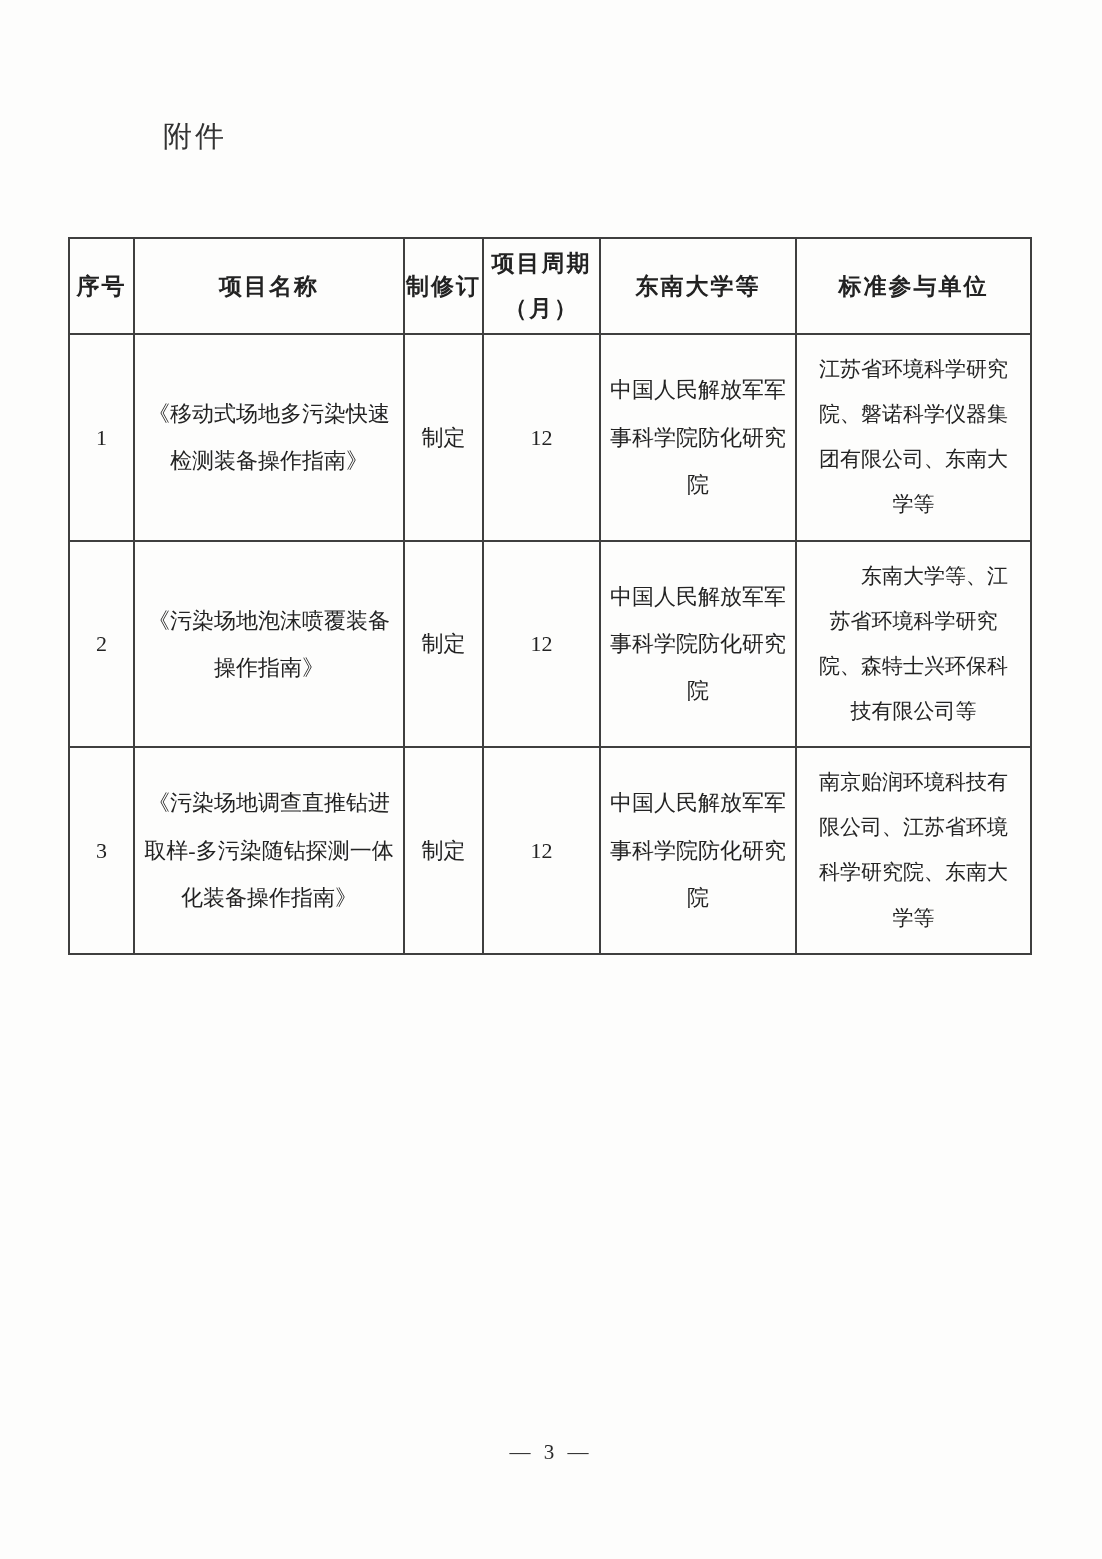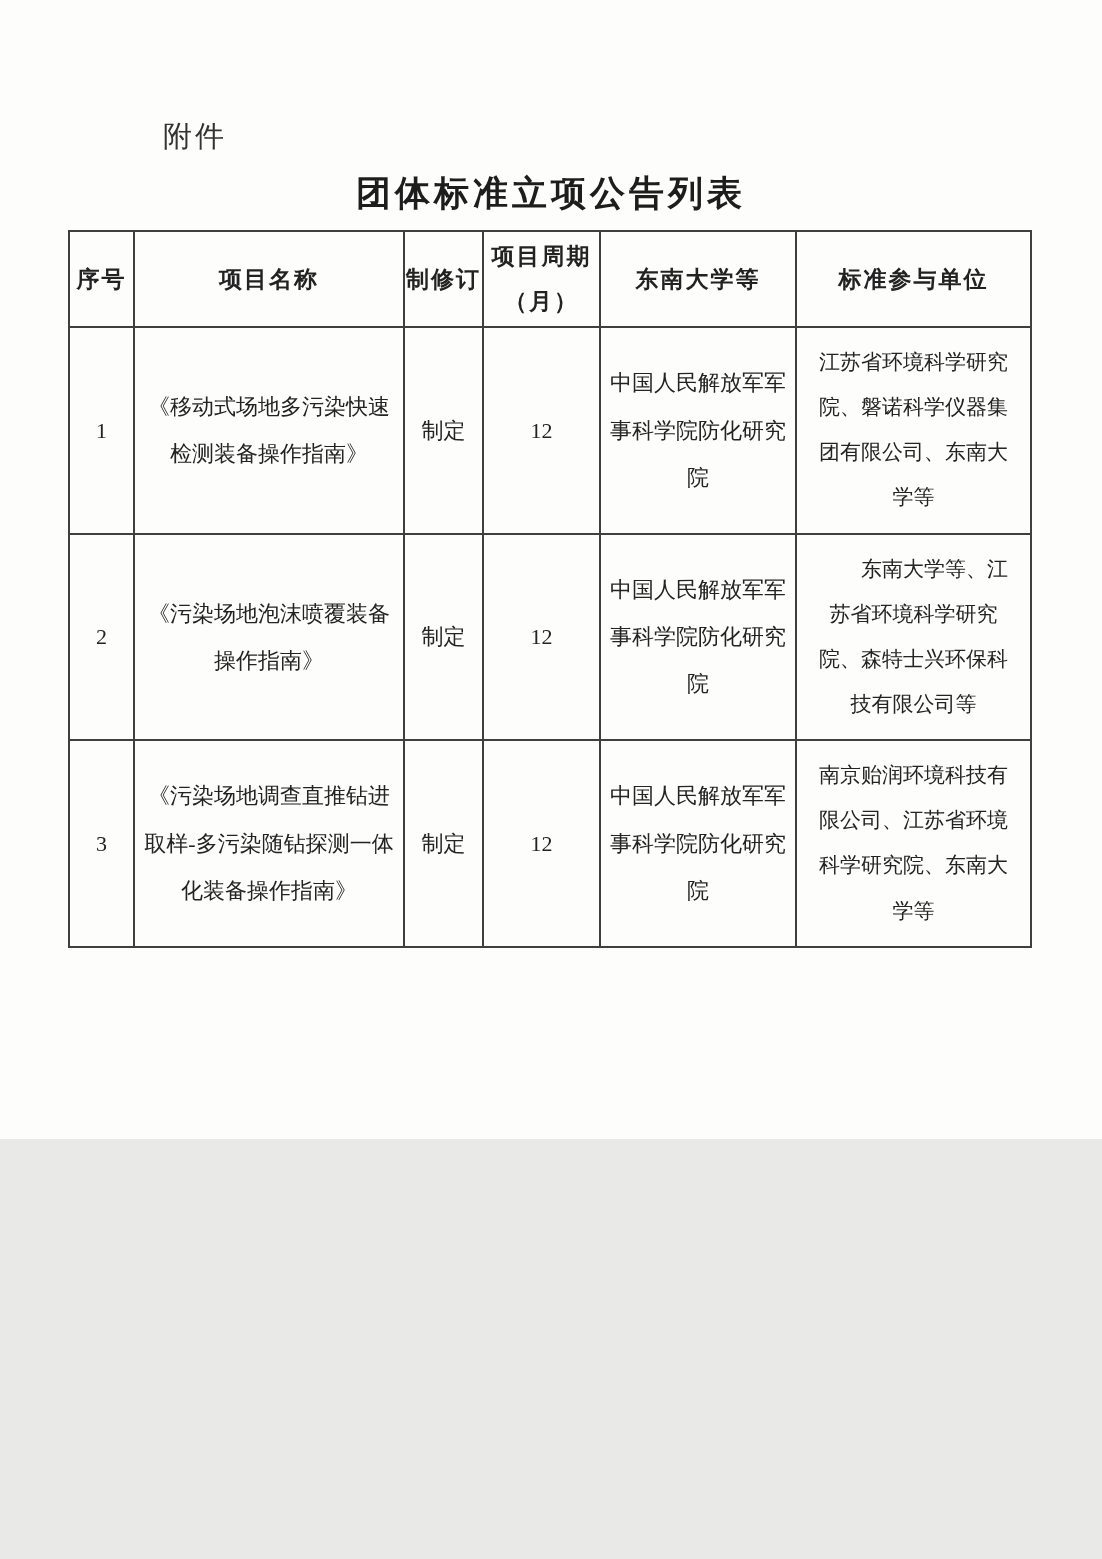--- a/index.html
+++ b/index.html
@@ -3,21 +3,21 @@
 <meta charset="utf-8">
 <style>
   html, body {
     margin: 0;
     padding: 0;
     background: #e9e9e7;
   }
   .page {
     position: relative;
     width: 1102px;
-    height: 1139px;
+    height: 1559px;
     margin: 0 auto;
     background: #fdfdfc;
     box-shadow: 0 0 6px rgba(0,0,0,.25);
     overflow: hidden;
     color: #262626;
   }
   .attachment {
     position: absolute;
     left: 163px;
     top: 117px;
@@ -35,21 +35,21 @@
     text-align: center;
     font-family: "Liberation Sans", "DejaVu Sans", sans-serif;
     font-size: 35px;
     font-weight: 700;
     letter-spacing: 4px;
     color: #1d1d1d;
   }
   table.std-table {
     position: absolute;
     left: 68px;
-    top: 230px;
+    top: 237px;
     width: 962px;
     border-collapse: collapse;
     table-layout: fixed;
   }
   .std-table th, .std-table td {
     border: 2px solid #3f3f3f;
     text-align: center;
     vertical-align: middle;
     overflow: hidden;
   }
@@ -89,21 +89,20 @@
     color: #2a2a2a;
   }
 </style>
 </head>
 <body>
 
 <div class="page">
 
   <div class="attachment">附件</div>
 
-  <h1 class="doc-title">团体标准立项公告列表</h1>
 
   <table class="std-table">
     <colgroup>
       <col style="width:65px">
       <col style="width:270px">
       <col style="width:79px">
       <col style="width:117px">
       <col style="width:196px">
       <col style="width:235px">
     </colgroup>

